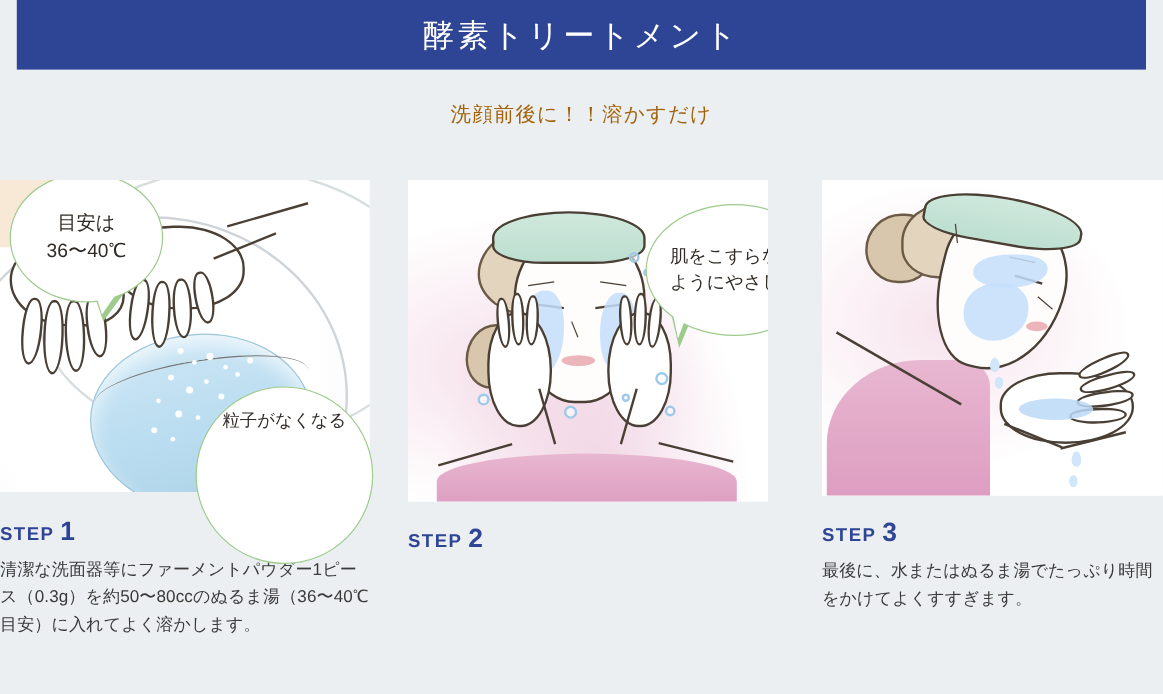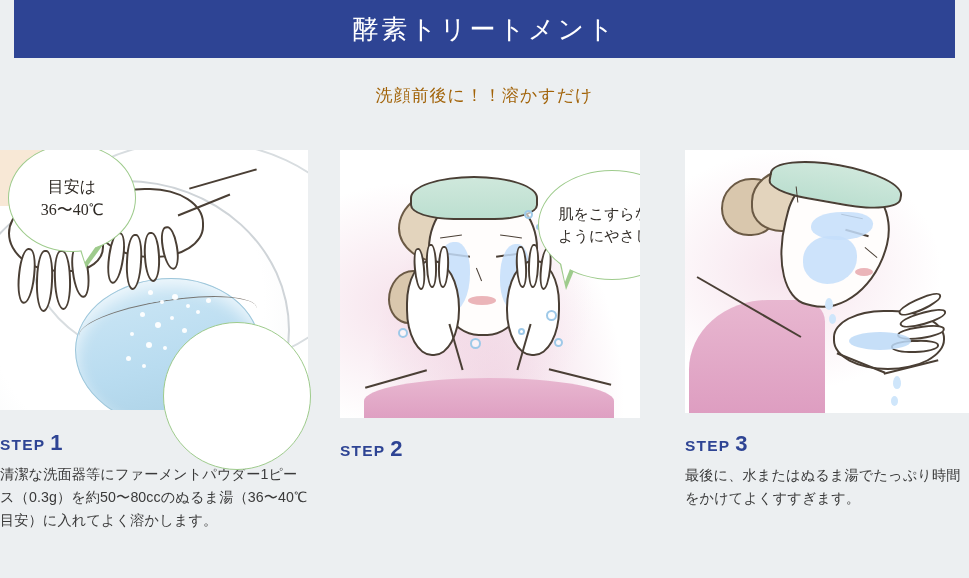--- a/index.html
+++ b/index.html
@@ -113,21 +113,21 @@
 
   
   .sb {
     position:absolute; background:#ffffff; border:1.6px solid #9ecb8c;
     text-align:center; color:#2f2a25; line-height:1.45; z-index:8;
   }
   .sb::after, .sb::before { content:""; position:absolute; }
 
   .sb1 {
     left:8px; top:-6px; width:128px; height:108px; border-radius:50%;
-    display:flex; align-items:center; justify-content:center; font-size:16px;font-family:Liberation Serif, serif;
+    display:flex; align-items:center; justify-content:center; font-size:16px;
   }
   .sb1-tail {
     position:absolute; left:76px; top:88px; width:0; height:0; z-index:7;
     border-left:10px solid transparent; border-right:22px solid transparent;
     border-top:30px solid #9ecb8c;
   }
   .sb1-tail-in {
     position:absolute; left:77px; top:86px; width:0; height:0; z-index:9;
     border-left:8px solid transparent; border-right:18px solid transparent;
     border-top:26px solid #ffffff;
@@ -226,20 +226,21 @@
       <div class="sb1-tail-in"></div>
       <div class="sb sb1">
         <div>
           <div>目安は</div>
           <div>36〜40℃</div>
         </div>
       </div>
     </div>
 
     <div class="sb sb-point">
+      <div>粒子がなくなる</div>
     </div>
 
     <div class="step-head">
       <span class="step-word">STEP</span>
       <span class="step-num">1</span>
     </div>
     <div class="step-body">清潔な洗面器等にファーメントパウダー1ピース（0.3g）を約50〜80ccのぬるま湯（36〜40℃目安）に入れてよく溶かします。</div>
   </div>
 
   <div class="col col-2">

